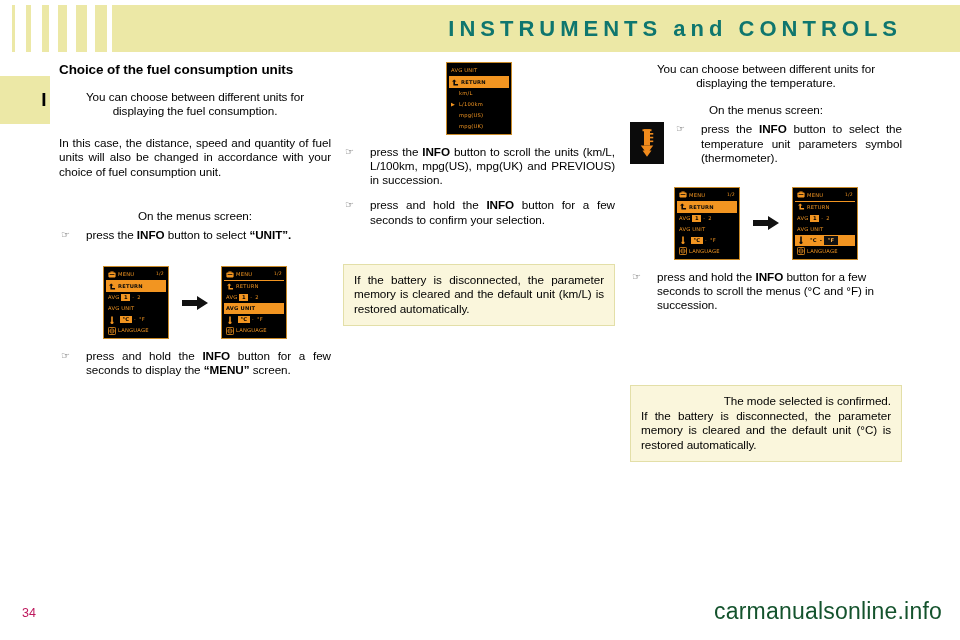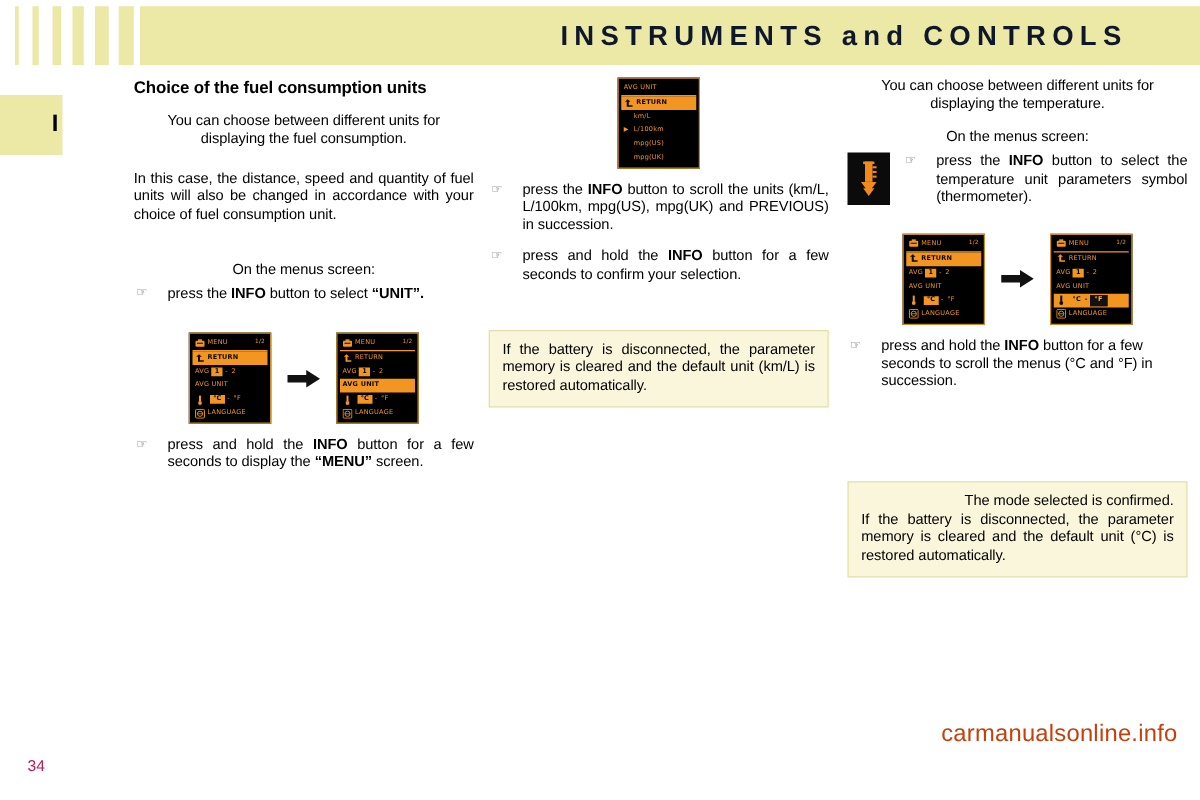--- a/index.html
+++ b/index.html
@@ -37,21 +37,21 @@
   }
   #header-title {
     position: absolute;
     left: 112px; top: 5px;
     width: 790px; height: 47px;
     line-height: 47px;
     text-align: right;
     font-size: 22px;
     font-weight: bold;
     letter-spacing: 5px;
-    color: #0f172a;
+    color: #0f766e;
     white-space: nowrap;
   }
 
   
   #tab-marker {
     position: absolute;
     left: 0; top: 76px;
     width: 50px; height: 48px;
     background: #ece8a6;
   }
@@ -64,21 +64,20 @@
     font-size: 19px;
     font-weight: bold;
     color: #000;
   }
 
   
   .col {
     position: absolute;
     top: 62px;
     width: 272px;
-    margin-left: 48px;
   }
   #col-left   { left: 59px; }
   #col-mid    { left: 343px; }
   #col-right  { left: 630px; }
 
   h2.sec-title {
     margin: 0 0 12px 0;
     font-size: 13.5px;
     font-weight: bold;
     line-height: 1.18;
@@ -231,23 +230,23 @@
   #page-num {
     position: absolute;
     left: 22px;
     top: 606px;
     font-size: 12.5px;
     color: #be185d;
   }
   #watermark {
     position: absolute;
     right: 18px;
-    top: 577px;
-    font-size: 19px;
-    color: #c2410c;
+    top: 598px;
+    font-size: 23px;
+    color: #14532d;
     letter-spacing: 0.2px;
   }
 </style>
 </head>
 <body>
 
 <div id="header">
   <div class="stripe" style="left:12px;  width:3px;"></div>
   <div class="stripe" style="left:26px;  width:5px;"></div>
   <div class="stripe" style="left:42px;  width:7px;"></div>

